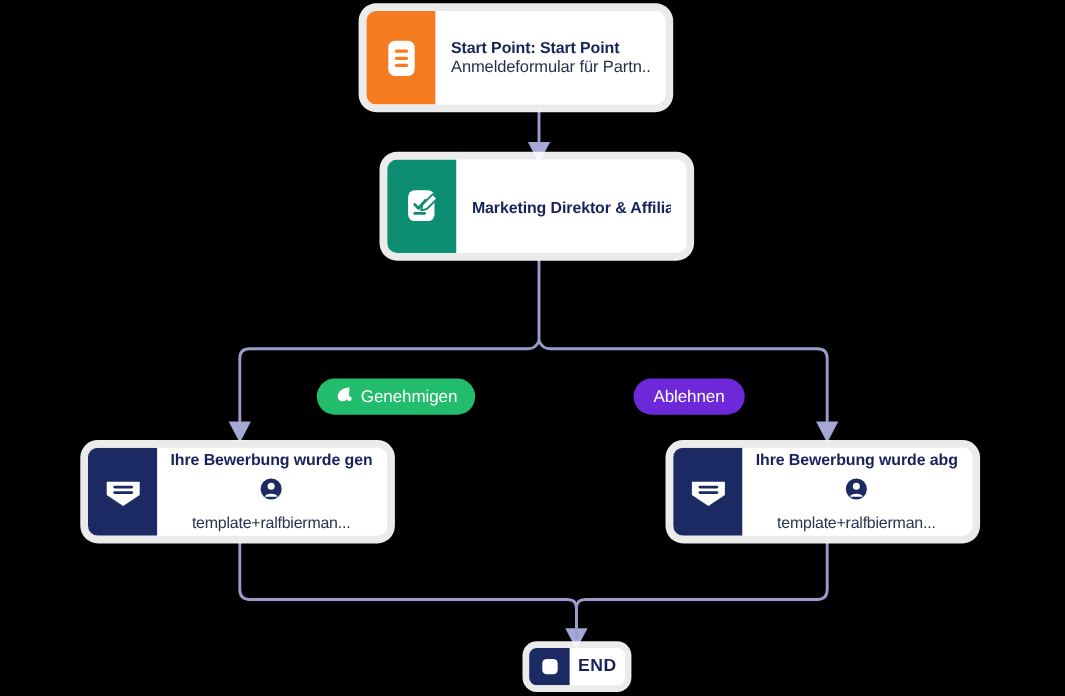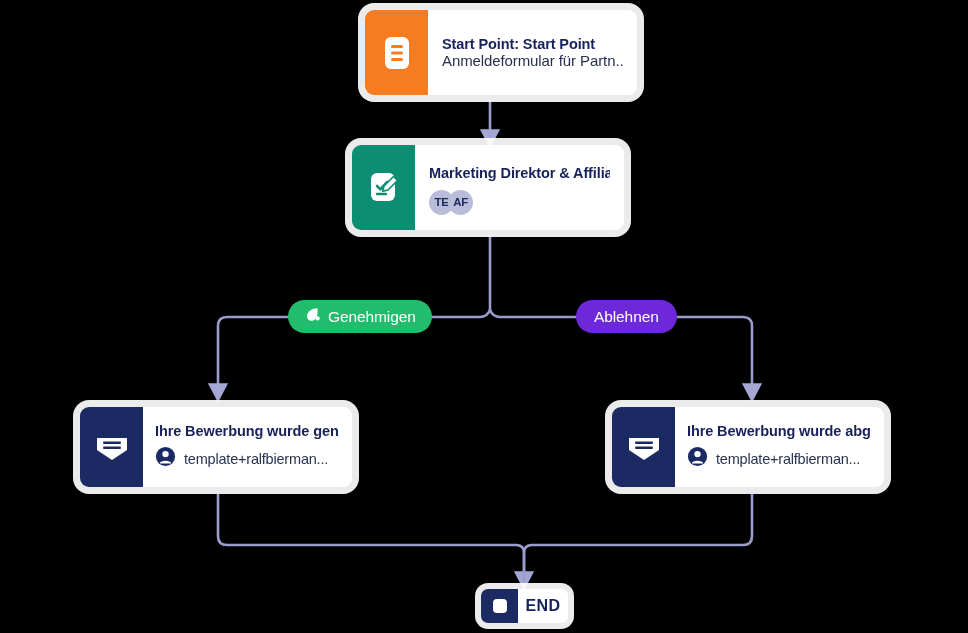--- a/index.html
+++ b/index.html
@@ -76,21 +76,21 @@
   .node-sub {
     font-size: 15px;
     color: #27304d;
     white-space: nowrap;
     overflow: hidden;
     letter-spacing: -0.1px;
   }
 
   
   #node-start {
-    left: 365px; top: 10px;
+    left: 333px; top: 10px;
     width: 272px; height: 85px;
   }
   #node-start .node-icon {
     width: 63px;
     background: #f57c20;
   }
 
   
   #node-approval {
     left: 352px; top: 145px;
@@ -138,20 +138,21 @@
     width: 63px;
     background: #1b2a63;
   }
   .node-email .node-body { gap: 7px; padding-left: 12px; }
 
   .recipient-row {
     display: flex;
     align-items: center;
     gap: 8px;
     min-width: 0;
+    flex-direction: column;
   }
   .recipient-text {
     font-size: 14.5px;
     color: #2a3350;
     white-space: nowrap;
     overflow: hidden;
     letter-spacing: -0.2px;
   }
 
   
@@ -186,20 +187,21 @@
     align-items: center;
     justify-content: flex-end;
     gap: 7px;
     height: 33px;
     border-radius: 17px;
     color: #ffffff;
     font-size: 15.5px;
     letter-spacing: -0.1px;
     padding: 0 16px;
     white-space: nowrap;
+    margin-top: 44px;
   }
   #pill-approve {
     left: 288px; top: 300px;
     background: #22bd6c;
   }
   #pill-reject {
     left: 576px; top: 300px;
     background: #6d28d9;
     padding: 0 18px;
   }
@@ -251,24 +253,20 @@
     <div class="node-icon">
       <svg width="32" height="34" viewBox="0 0 32 34">
         <rect x="3" y="2" width="24" height="28" rx="6" fill="#ffffff"></rect>
         <path d="M9,15 l3.4,3.4 L19,11" stroke="#0d8d72" stroke-width="2.6" fill="none" stroke-linecap="round" stroke-linejoin="round"></path>
         <path d="M9,23 h9" stroke="#0d8d72" stroke-width="2.4" stroke-linecap="round"></path>
         <path d="M25.5,5.5 l4,4 l-9.5,9.5 l-5.2,1.2 l1.2,-5.2 Z" fill="#ffffff" stroke="#0d8d72" stroke-width="1.7" stroke-linejoin="round"></path>
       </svg>
     </div>
     <div class="node-body">
       <div class="node-title">Marketing Direktor &amp; Affiliat...</div>
-      <div class="avatar-row">
-        <div class="avatar">TE</div>
-        <div class="avatar">AF</div>
-      </div>
     </div>
   </div>
 
   <div class="pill" id="pill-approve">
     <span>
       <svg width="17" height="17" viewBox="0 0 17 17">
         <path d="M13.5,2.2 C8.5,2.0 3.2,5.2 3.0,10.2 C2.9,12.8 4.8,14.8 7.3,14.8
                  C11.6,14.8 14.2,10.6 13.5,2.2 Z" fill="#ffffff"></path>
         <circle cx="13.6" cy="12.4" r="2.1" fill="#ffffff"></circle>
       </svg>

